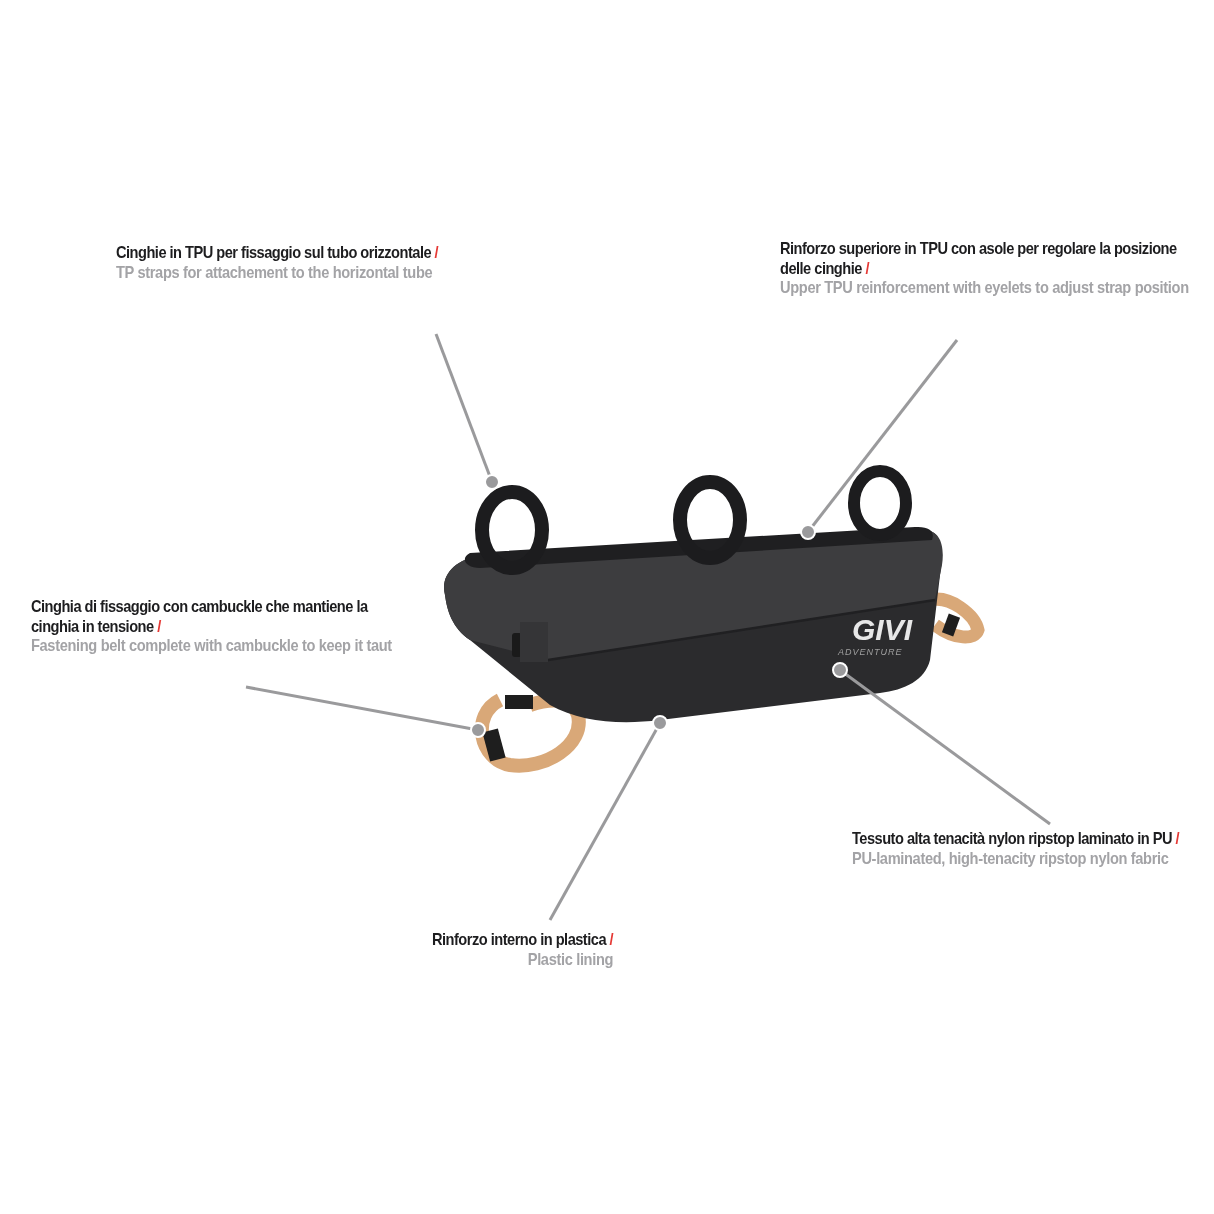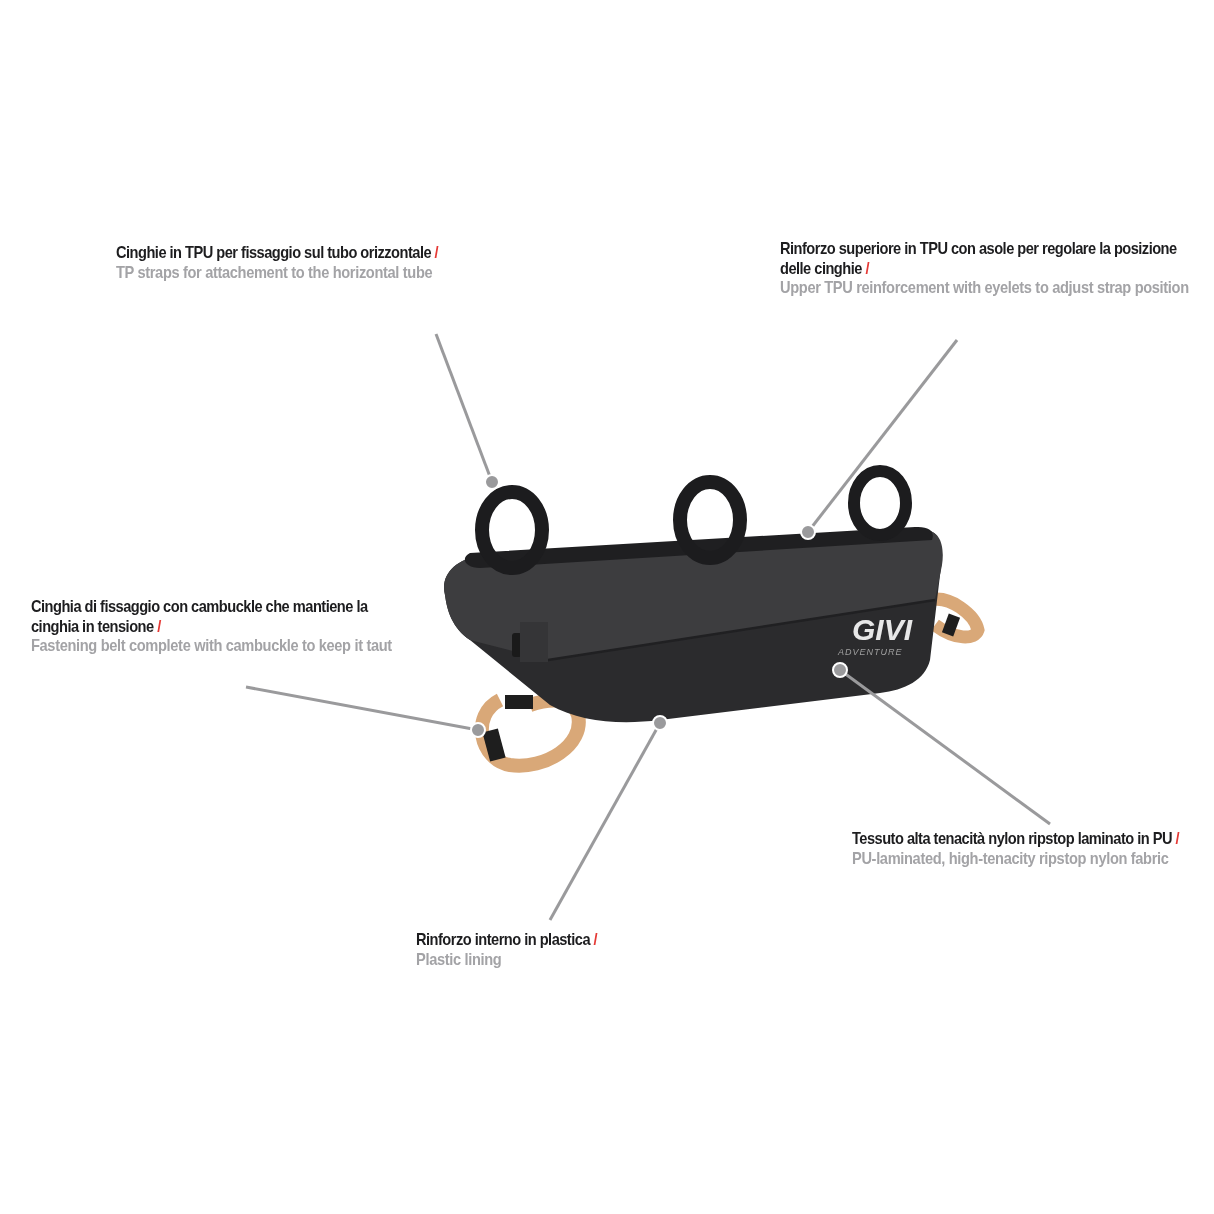--- a/index.html
+++ b/index.html
@@ -80,16 +80,16 @@
   <span class="it">Cinghia di fissaggio con cambuckle che mantiene la</span>
   <span class="it"><span>cinghia in tensione</span> <span class="slash">/</span></span>
   <span class="en">Fastening belt complete with cambuckle to keep it taut</span>
 </div>
 
 <div class="label" style="left:852px; top:829px;">
   <span class="it"><span>Tessuto alta tenacità nylon ripstop laminato in PU</span> <span class="slash">/</span></span>
   <span class="en">PU-laminated, high-tenacity ripstop nylon fabric</span>
 </div>
 
-<div class="label" style="left:416px; top:930px;">
+<div class="label" style="left:432px; top:930px;text-align:right;">
   <span class="it"><span>Rinforzo interno in plastica</span> <span class="slash">/</span></span>
   <span class="en">Plastic lining</span>
 </div>
 
 </body></html>

